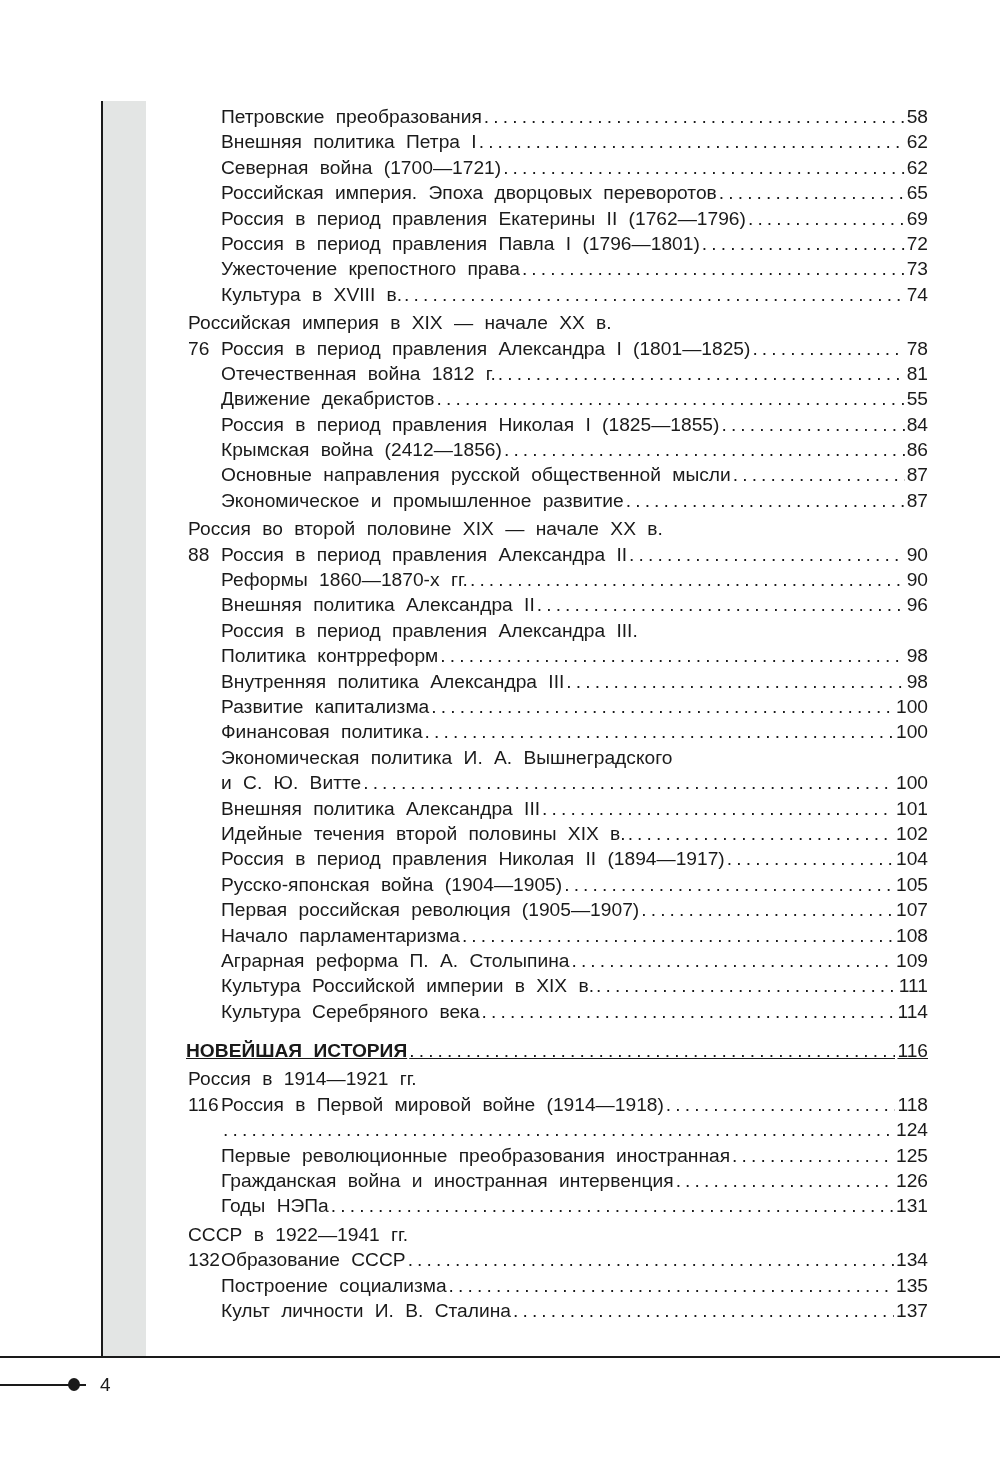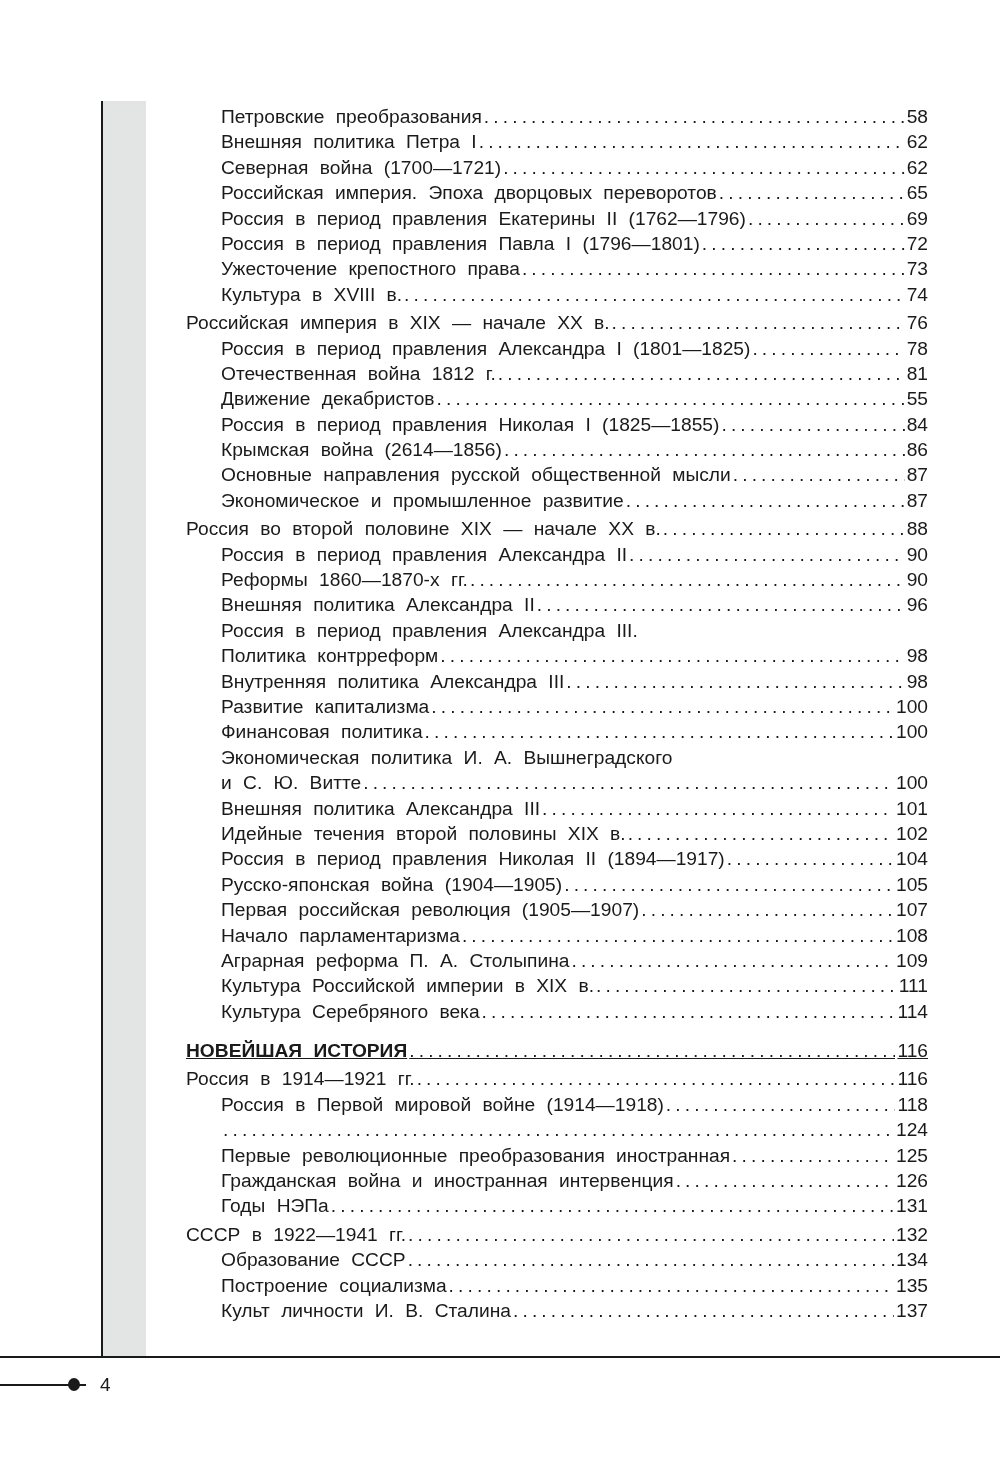--- a/index.html
+++ b/index.html
@@ -10,21 +10,21 @@
   .hline { position: absolute; left: 0; top: 1356px; width: 1000px; height: 2px; background: #1a1a1a; }
   .footer-line { position: absolute; left: 0; top: 1384px; width: 74px; height: 1.5px; background: #1a1a1a; }
   .footer-dot { position: absolute; left: 68px; top: 1378px; width: 12px; height: 13px; border-radius: 50%; background: #1a1a1a; }
   .footer-tick { position: absolute; left: 78px; top: 1384px; width: 8px; height: 1.5px; background: #1a1a1a; }
   .page-num { position: absolute; left: 100px; top: 1373px; font-size: 19px; line-height: 24px; }
 
   .toc { position: absolute; left: 168px; top: 104px; width: 742px; margin-left: 18px; }
   .row { display: flex; align-items: baseline; height: 25.4px; font-size: 19.2px; line-height: 25.4px;
          word-spacing: 6px; white-space: nowrap; }
   .row.sub { padding-left: 35px; }
-  .row.gap { margin-top: 3px; }
+  .row.gap { margin-top: 3px; flex-direction: column; }
   .row.biggap { margin-top: 14px; text-decoration: underline; }
   .row.bold { font-weight: bold; }
   .row .title { flex: 0 0 auto; }
   .row .leader { flex: 1 1 auto; overflow: hidden; letter-spacing: 4.1px; word-spacing: 0; margin: 0 2px; }
   .row .leader::before { content: ". . . . . . . . . . . . . . . . . . . . . . . . . . . . . . . . . . . . . . . . . . . . . . . . . . . . . . . . . . . . . . . . . . . . . . . . . . . . . . . . . . . . . . . . . . . . . . . . . . . . . . . . . . . . . . . . . . . . . . . . . . . . . . . . . . . . . . . . . . . . . . . . . . . . . . . . . . . . . . . . . . . . . . . . . . . . . ."; letter-spacing: -0.6px; word-spacing: 0; font-weight: normal; }
   .row .page { flex: 0 0 auto; text-align: center; font-weight: normal; }
   .row.bold .page { font-weight: normal; }
 </style>
 </head>
 <body>
@@ -93,21 +93,21 @@
       <span class="title">Движение декабристов</span>
       <span class="leader"></span>
       <span class="page">55</span>
     </div>
     <div class="row sub">
       <span class="title">Россия в период правления Николая I (1825—1855)</span>
       <span class="leader"></span>
       <span class="page">84</span>
     </div>
     <div class="row sub">
-      <span class="title">Крымская война (2614—1856)</span>
+      <span class="title">Крымская война (2412—1856)</span>
       <span class="leader"></span>
       <span class="page">86</span>
     </div>
     <div class="row sub">
       <span class="title">Основные направления русской общественной мысли</span>
       <span class="leader"></span>
       <span class="page">87</span>
     </div>
     <div class="row sub">
       <span class="title">Экономическое и промышленное развитие</span>

